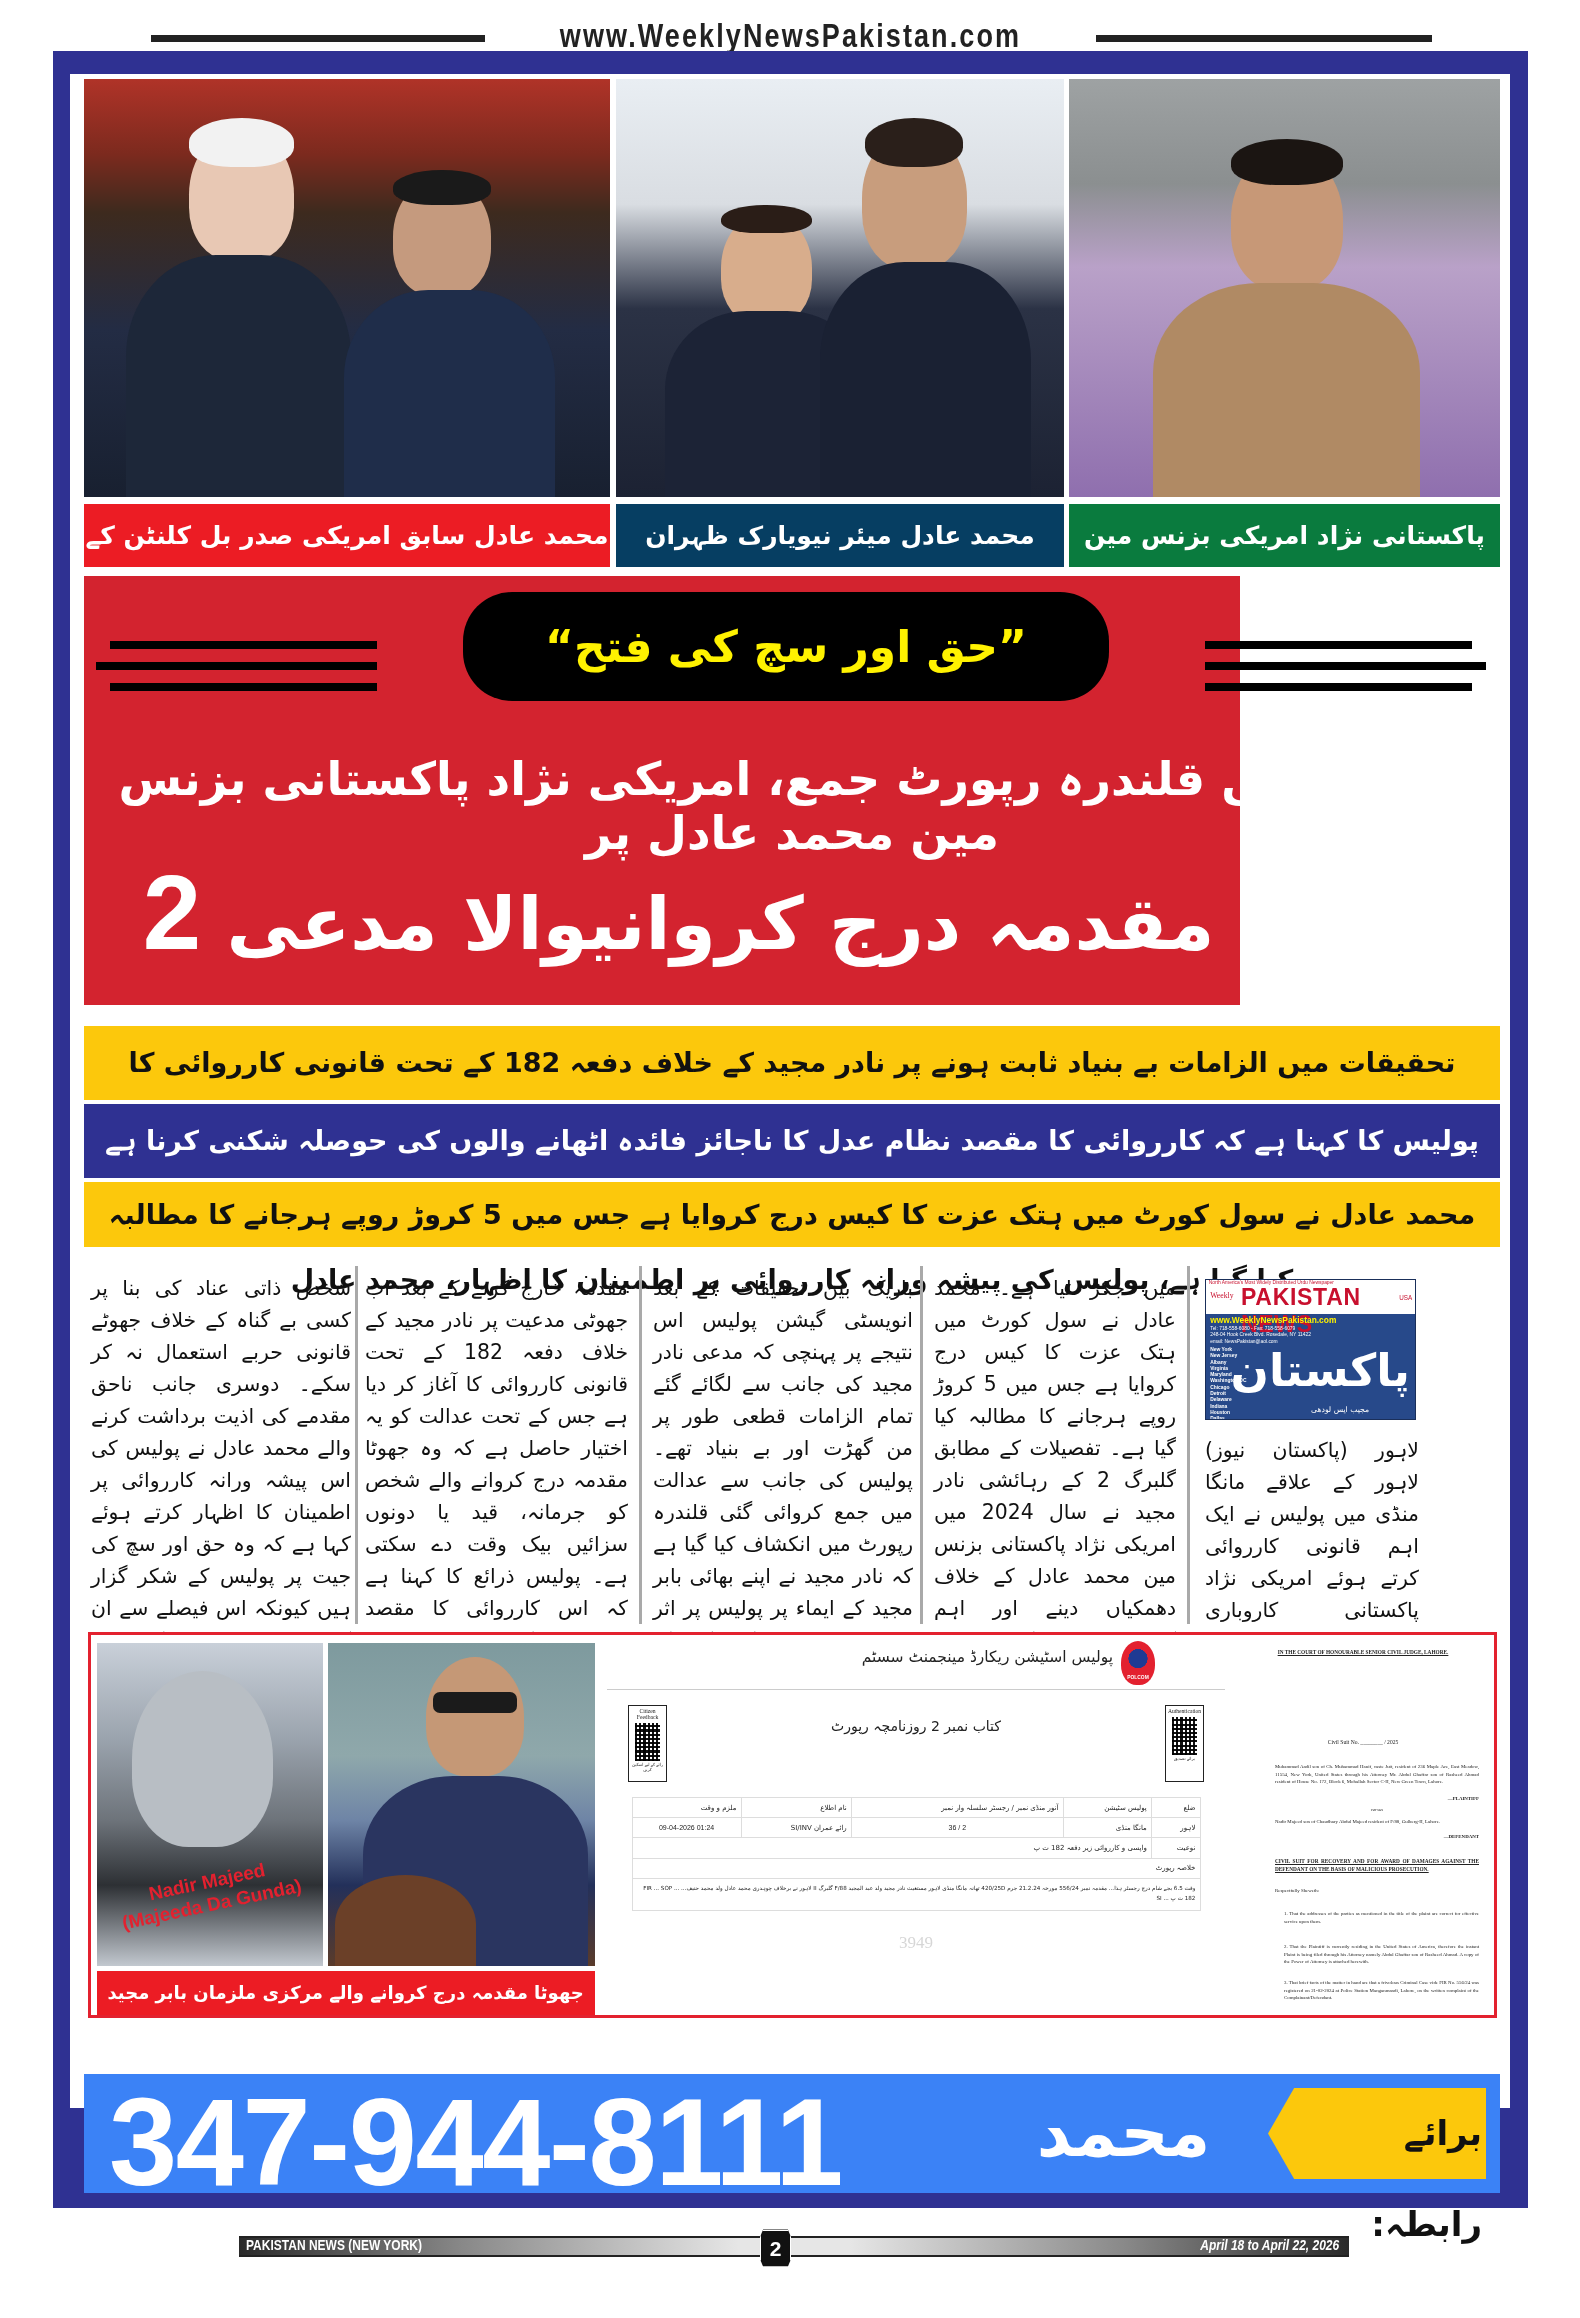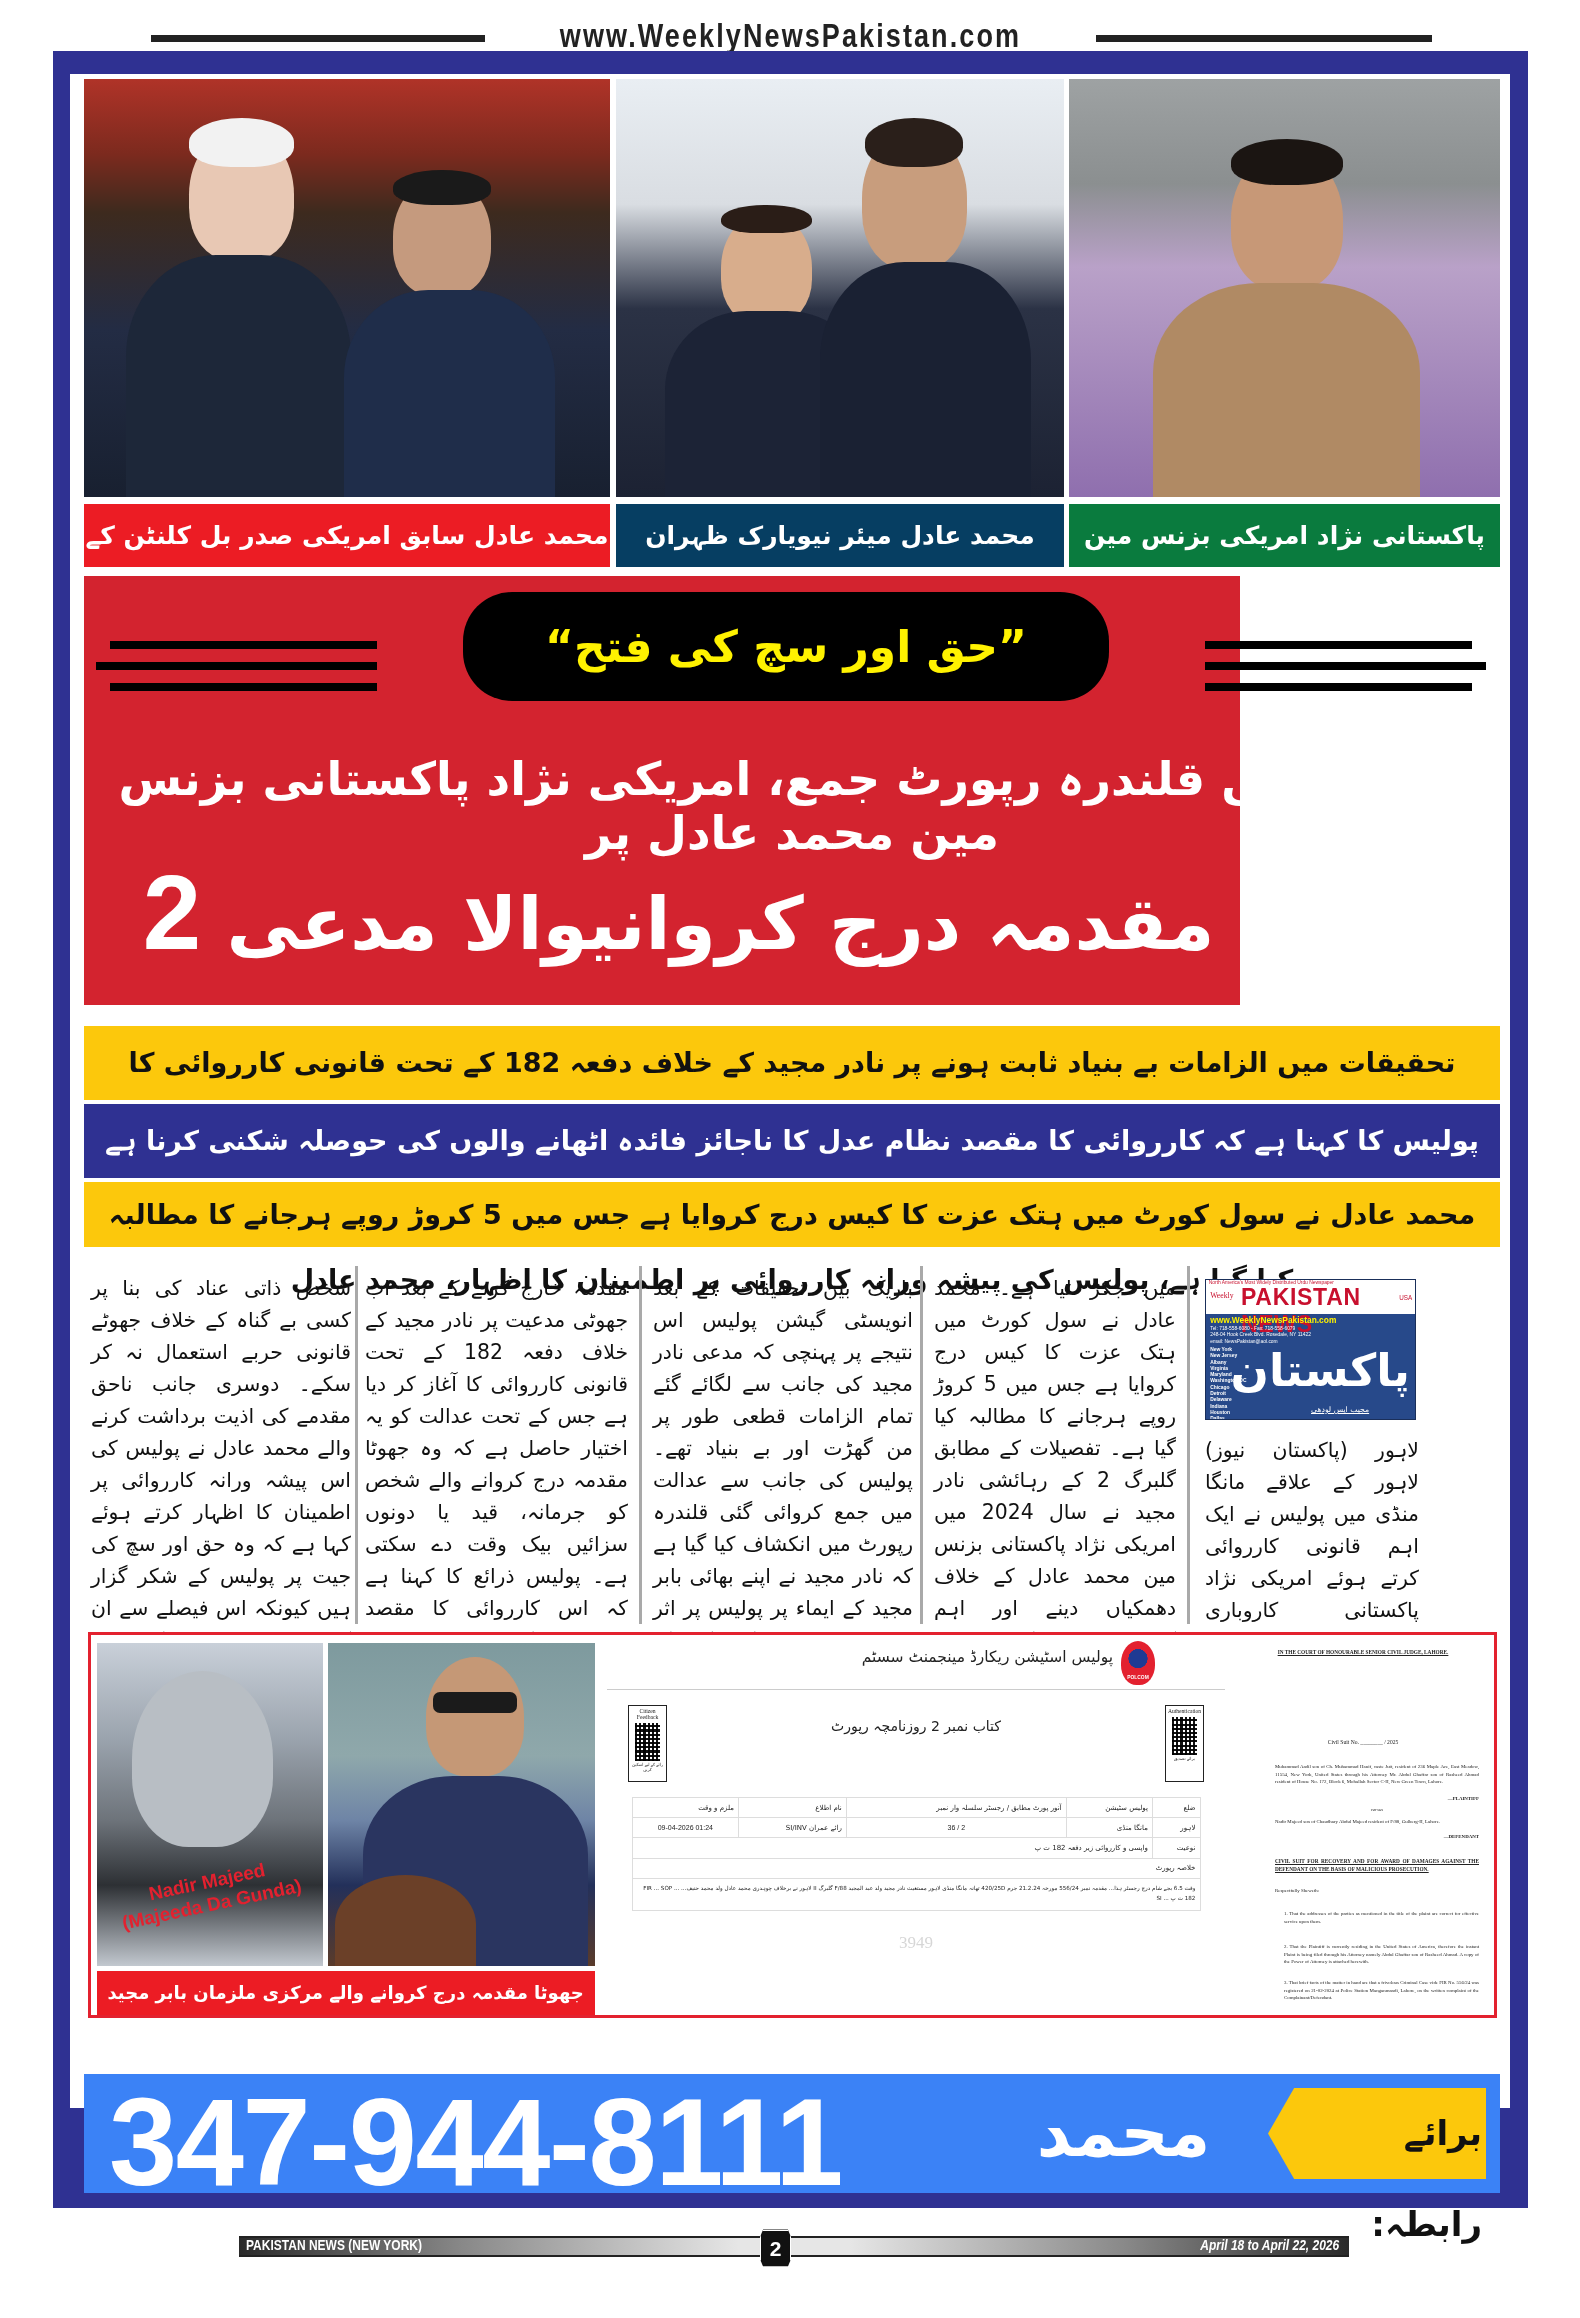--- a/index.html
+++ b/index.html
@@ -57,21 +57,21 @@
   .logo-box { position: absolute; left: 1121px; top: 21px; width: 211px; height: 141px; background: #27498a; border: 1.4px solid #1a2f5a; overflow: hidden; }
   .logo-box .mast { position: absolute; left: 0; top: 0; width: 100%; height: 34px; background: #fff; }
   .logo-box .mast .weekly { position: absolute; left: 4.2px; top: 11.2px; font-size: 7.7px; color: #c8102e; font-family: "Liberation Serif", serif; }
   .logo-box .mast .brand { position: absolute; left: 35px; top: 4.2px; font-family: "Liberation Sans", sans-serif; font-weight: bold; font-size: 23px; color: #c8102e; letter-spacing: 0.7px; }
   .logo-box .mast .usa { position: absolute; right: 2.8px; top: 14px; font-size: 6.3px; color: #c8102e; font-family: "Liberation Sans", sans-serif; }
   .logo-box .mast .top-line { position: absolute; left: 2.8px; top: 0; font-size: 4.9px; color: #c8102e; font-family: "Liberation Sans", sans-serif; }
   .logo-box .site { position: absolute; left: 4.2px; top: 35px; font-family: "Liberation Sans", sans-serif; font-size: 8.4px; color: #fff200; font-weight: bold; }
   .logo-box .contact { position: absolute; left: 4.2px; top: 46px; font-family: "Liberation Sans", sans-serif; font-size: 4.9px; color: #fff; line-height: 6.3px; }
   .logo-box .cities { position: absolute; left: 4.2px; top: 67px; font-family: "Liberation Sans", sans-serif; font-size: 4.9px; color: #fff; line-height: 6.3px; font-weight: bold; }
   .logo-box .urdu-brand { position: absolute; left: 63px; top: 49px; width: 141px; text-align: center; color: #fff; font-size: 45px; font-weight: bold; direction: rtl; line-height: 84px; }
-  .logo-box .editor { position: absolute; left: 105px; top: 125px; color: #fff; font-size: 7.7px; direction: rtl; text-decoration: underline; }
+  .logo-box .editor { position: absolute; left: 105px; top: 125px; color: #fff; font-size: 7.7px; direction: rtl; }
 
   
   .evidence { position: absolute; left: 88px; top: 1632px; width: 1409px; height: 386px; border: 3.5px solid #e3212f; background: #fff; }
   .mug { position: absolute; left: 5.6px; top: 8.4px; width: 226px; height: 323px; background: linear-gradient(180deg, #c9d0d9 0%, #9aa3ad 30%, #6d737a 55%, #2d3034 75%, #c2c8cf 100%); overflow: hidden; }
   .mug-label { position: absolute; left: 14px; top: 228px; width: 197px; text-align: center; color: #e3212f; font-family: "Liberation Sans", sans-serif;
     font-size: 19px; font-weight: bold; line-height: 22.5px; transform: rotate(-12deg); }
   .rider { position: absolute; left: 237px; top: 8.4px; width: 267px; height: 323px; background: linear-gradient(180deg, #7e9a9e 0%, #8fa8ab 35%, #6e84a6 55%, #23305a 75%, #5a3b2a 100%); overflow: hidden; }
   .evidence-caption { position: absolute; left: 5.6px; top: 336px; width: 498px; height: 44px; background: #ec1c24; color: #fff; text-align: center;
     font-weight: bold; font-size: 18px; line-height: 44px; direction: rtl; }
 
@@ -249,21 +249,21 @@
       <div>Authentication</div>
       <div class="code"></div>
       <div class="sub">برائے تصدیق</div>
     </div>
     <div class="doc-title">کتاب نمبر 2 روزنامچہ رپورٹ</div>
     <table class="doc-table">
       <tbody>
           <tr>
         <td>ضلع</td>
         <td>پولیس سٹیشن</td>
-        <td>آنور پورٹ مطابق / رجسٹر سلسلہ وار نمبر</td>
+        <td>آنور منڈی نمبر / رجسٹر سلسلہ وار نمبر</td>
         <td>نام اطلاع</td>
         <td>ملزم و وقت</td>
       </tr>
       <tr>
         <td>لاہور</td>
         <td>مانگا منڈی</td>
         <td class="en">36 / 2</td>
         <td>رائے عمران SI/INV</td>
         <td class="en">09-04-2026 01:24</td>
       </tr>

